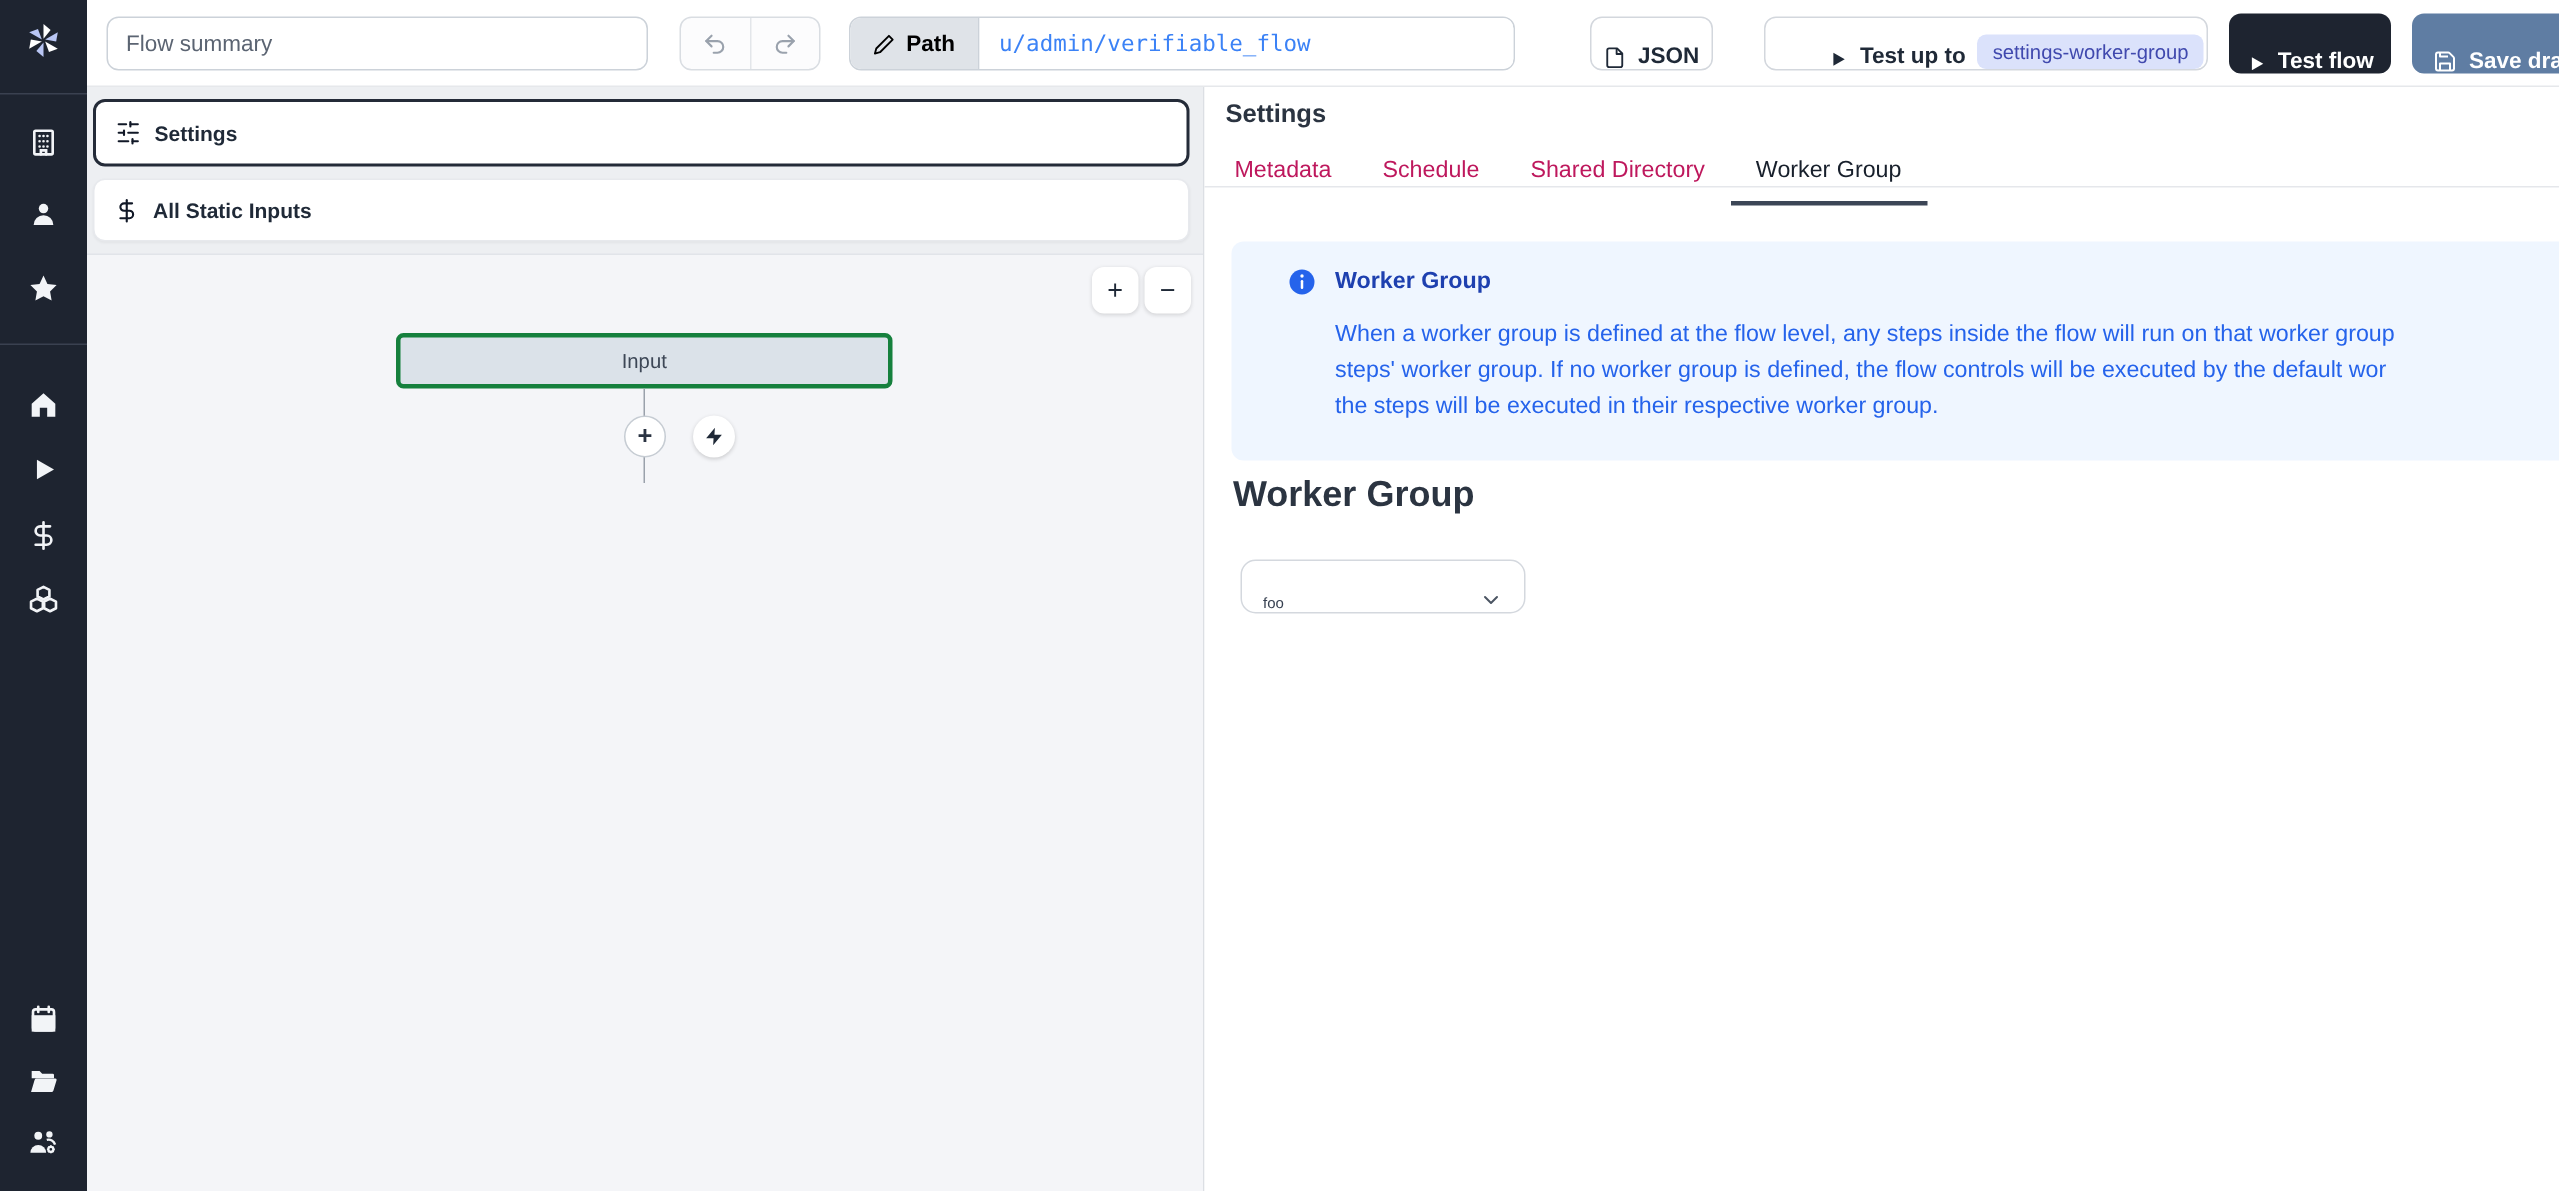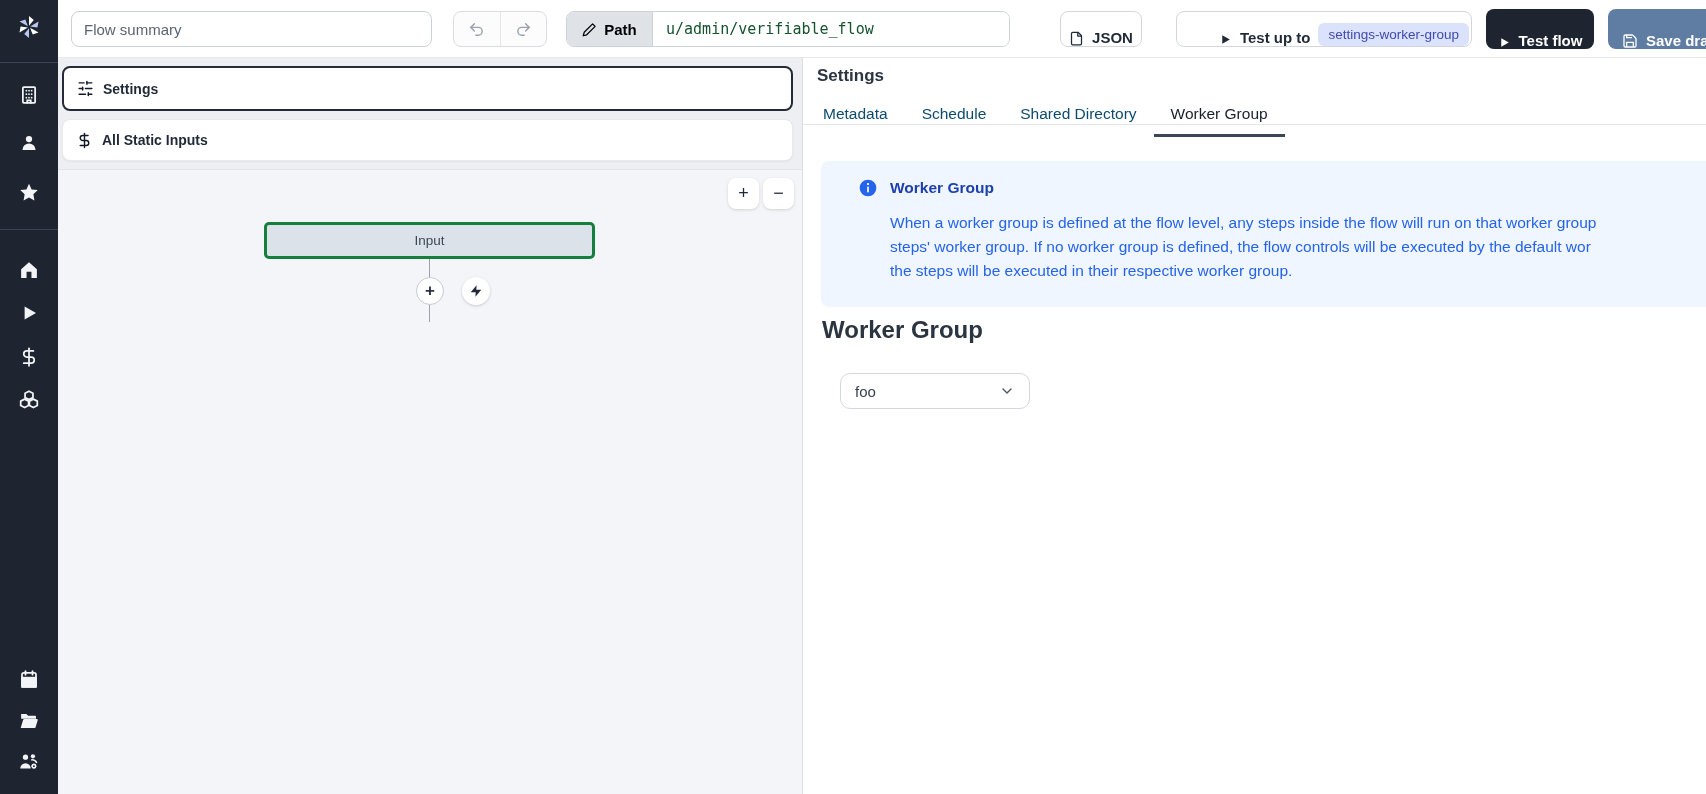--- a/index.html
+++ b/index.html
@@ -25,21 +25,21 @@
               background:#fcfcfd; display:flex; overflow:hidden; }
   .ur-btn { flex:1; display:flex; align-items:center; justify-content:center; color:#9aa2ad; cursor:pointer; }
   .ur-btn:first-child { border-right:1px solid #e3e6ea; }
   .ur-btn svg { width:17px; height:17px; }
   .path-group { left:508px; width:444px; border:1px solid #ccd2d9; border-radius:8px;
                 display:flex; overflow:hidden; background:#fff; }
   .path-chip { width:86px; background:#dfe3e8; display:flex; gap:7px; align-items:center; justify-content:center;
                font-weight:600; font-size:15px; color:#000000; border-right:1px solid #ccd2d9; cursor:pointer; }
   .path-chip svg { width:15px; height:15px; }
   .path-value { flex:1; border:none; outline:none; font-family:"DejaVu Sans Mono", monospace;
-                font-size:15px; color:#14532d; padding:0 13px; background:#fff; }
+                font-size:15px; color:#3b82f6; padding:0 13px; background:#fff; }
   .btn { position:absolute; display:flex; align-items:flex-end; justify-content:center; gap:8px;
          border-radius:8px; font-size:15px; font-weight:600; cursor:pointer; border:none;
          font-family:Liberation Sans, sans-serif; }
   .btn svg { flex:none; }
   .btn-json { top:11px; left:1002px; width:82px; height:36px; border:1px solid #d3d7dd; background:#fff; color:#1f2937; }
   .btn-testupto { top:11px; left:1118px; width:296px; height:36px; border:1px solid #d3d7dd; background:#fff; color:#1f2937;padding-left:40px; }
   .badge { background:#dbe2fb; color:#4049ae; font-size:13.5px; font-weight:500;
            padding:4px 10px; border-radius:6px; white-space:nowrap; }
   .btn-testflow { top:9px; left:1428px; width:108px; height:40px; background:#1e2430; color:#fff; }
   .btn-savedraft { top:9px; left:1550px; width:150px; height:40px; background:#5f7da3; color:#fff;
@@ -68,35 +68,35 @@
   .circle-btn { position:absolute; top:219px; width:28px; height:28px; border-radius:50%; background:#fff;
                 display:flex; align-items:center; justify-content:center; cursor:pointer; }
   .plus-btn { left:358px; border:1px solid #c6ccd3; color:#2a3342; font-size:17px; font-weight:700; }
   .bolt-btn { left:404px; box-shadow:0 1px 3px rgba(0,0,0,.18); color:#1f2937; }
   .bolt-btn svg { width:14px; height:14px; }
 
   
   .right-panel { position:absolute; left:803px; top:58px; width:980px; height:736px; background:#fff; }
   .rp-title { position:absolute; left:14px; top:8px; font-size:17px; font-weight:700; color:#2b3441; }
   .tabs { position:absolute; left:3px; top:36px; display:flex; }
-  .tab { padding:11px 17px; font-size:15.5px; color:#0c4a6e; cursor:pointer; white-space:nowrap; }
+  .tab { padding:11px 17px; font-size:15.5px; color:#be185d; cursor:pointer; white-space:nowrap; }
   .tab.active { border-bottom:3px solid #3c4656; color:#18202c; }
   .tabs-rule { position:absolute; left:0; top:66px; width:100%; height:1px; background:#e5e7eb; }
   .info-box { position:absolute; left:18px; top:103px; width:950px; border-radius:8px;
               background:#eff6ff; padding:17px 24px 24px 37px; }
   .info-head { display:flex; align-items:center; gap:12px; }
   .info-head svg { width:20px; height:20px; flex:none; }
   .info-title { font-size:15.5px; font-weight:700; color:#1e40af; }
   .info-lines { margin:13px 0 0 32px; }
   .info-line { white-space:nowrap; font-size:15.5px; line-height:24px; color:#2563eb; }
   .section-heading { position:absolute; left:19px; top:258px; font-size:24px; font-weight:700;
                      color:#2b3441; line-height:28px; }
-  .wg-select { position:absolute; left:37px; top:315px; width:190px; height:36px; background:#fff;
-               border:1px solid #d4d8de; border-radius:10px; display:flex; align-items:center;
-               padding:0 14px; font-size:15px; color:#374151; cursor:pointer; }
+  .wg-select { position:absolute; left:24px; top:315px; width:190px; height:36px; background:#fff;
+               border:1px solid #d4d8de; border-radius:10px; display:flex; align-items:flex-end;
+               padding:0 14px; font-size:10px; color:#374151; cursor:pointer; }
   .wg-select .chev { margin-left:auto; color:#4b5563; width:16px; height:16px; }
 </style>
 </head>
 <body>
 
 <div class="app">
 
   <aside class="sidebar">
     <div class="logo">
       <svg viewBox="0 0 24 24">

